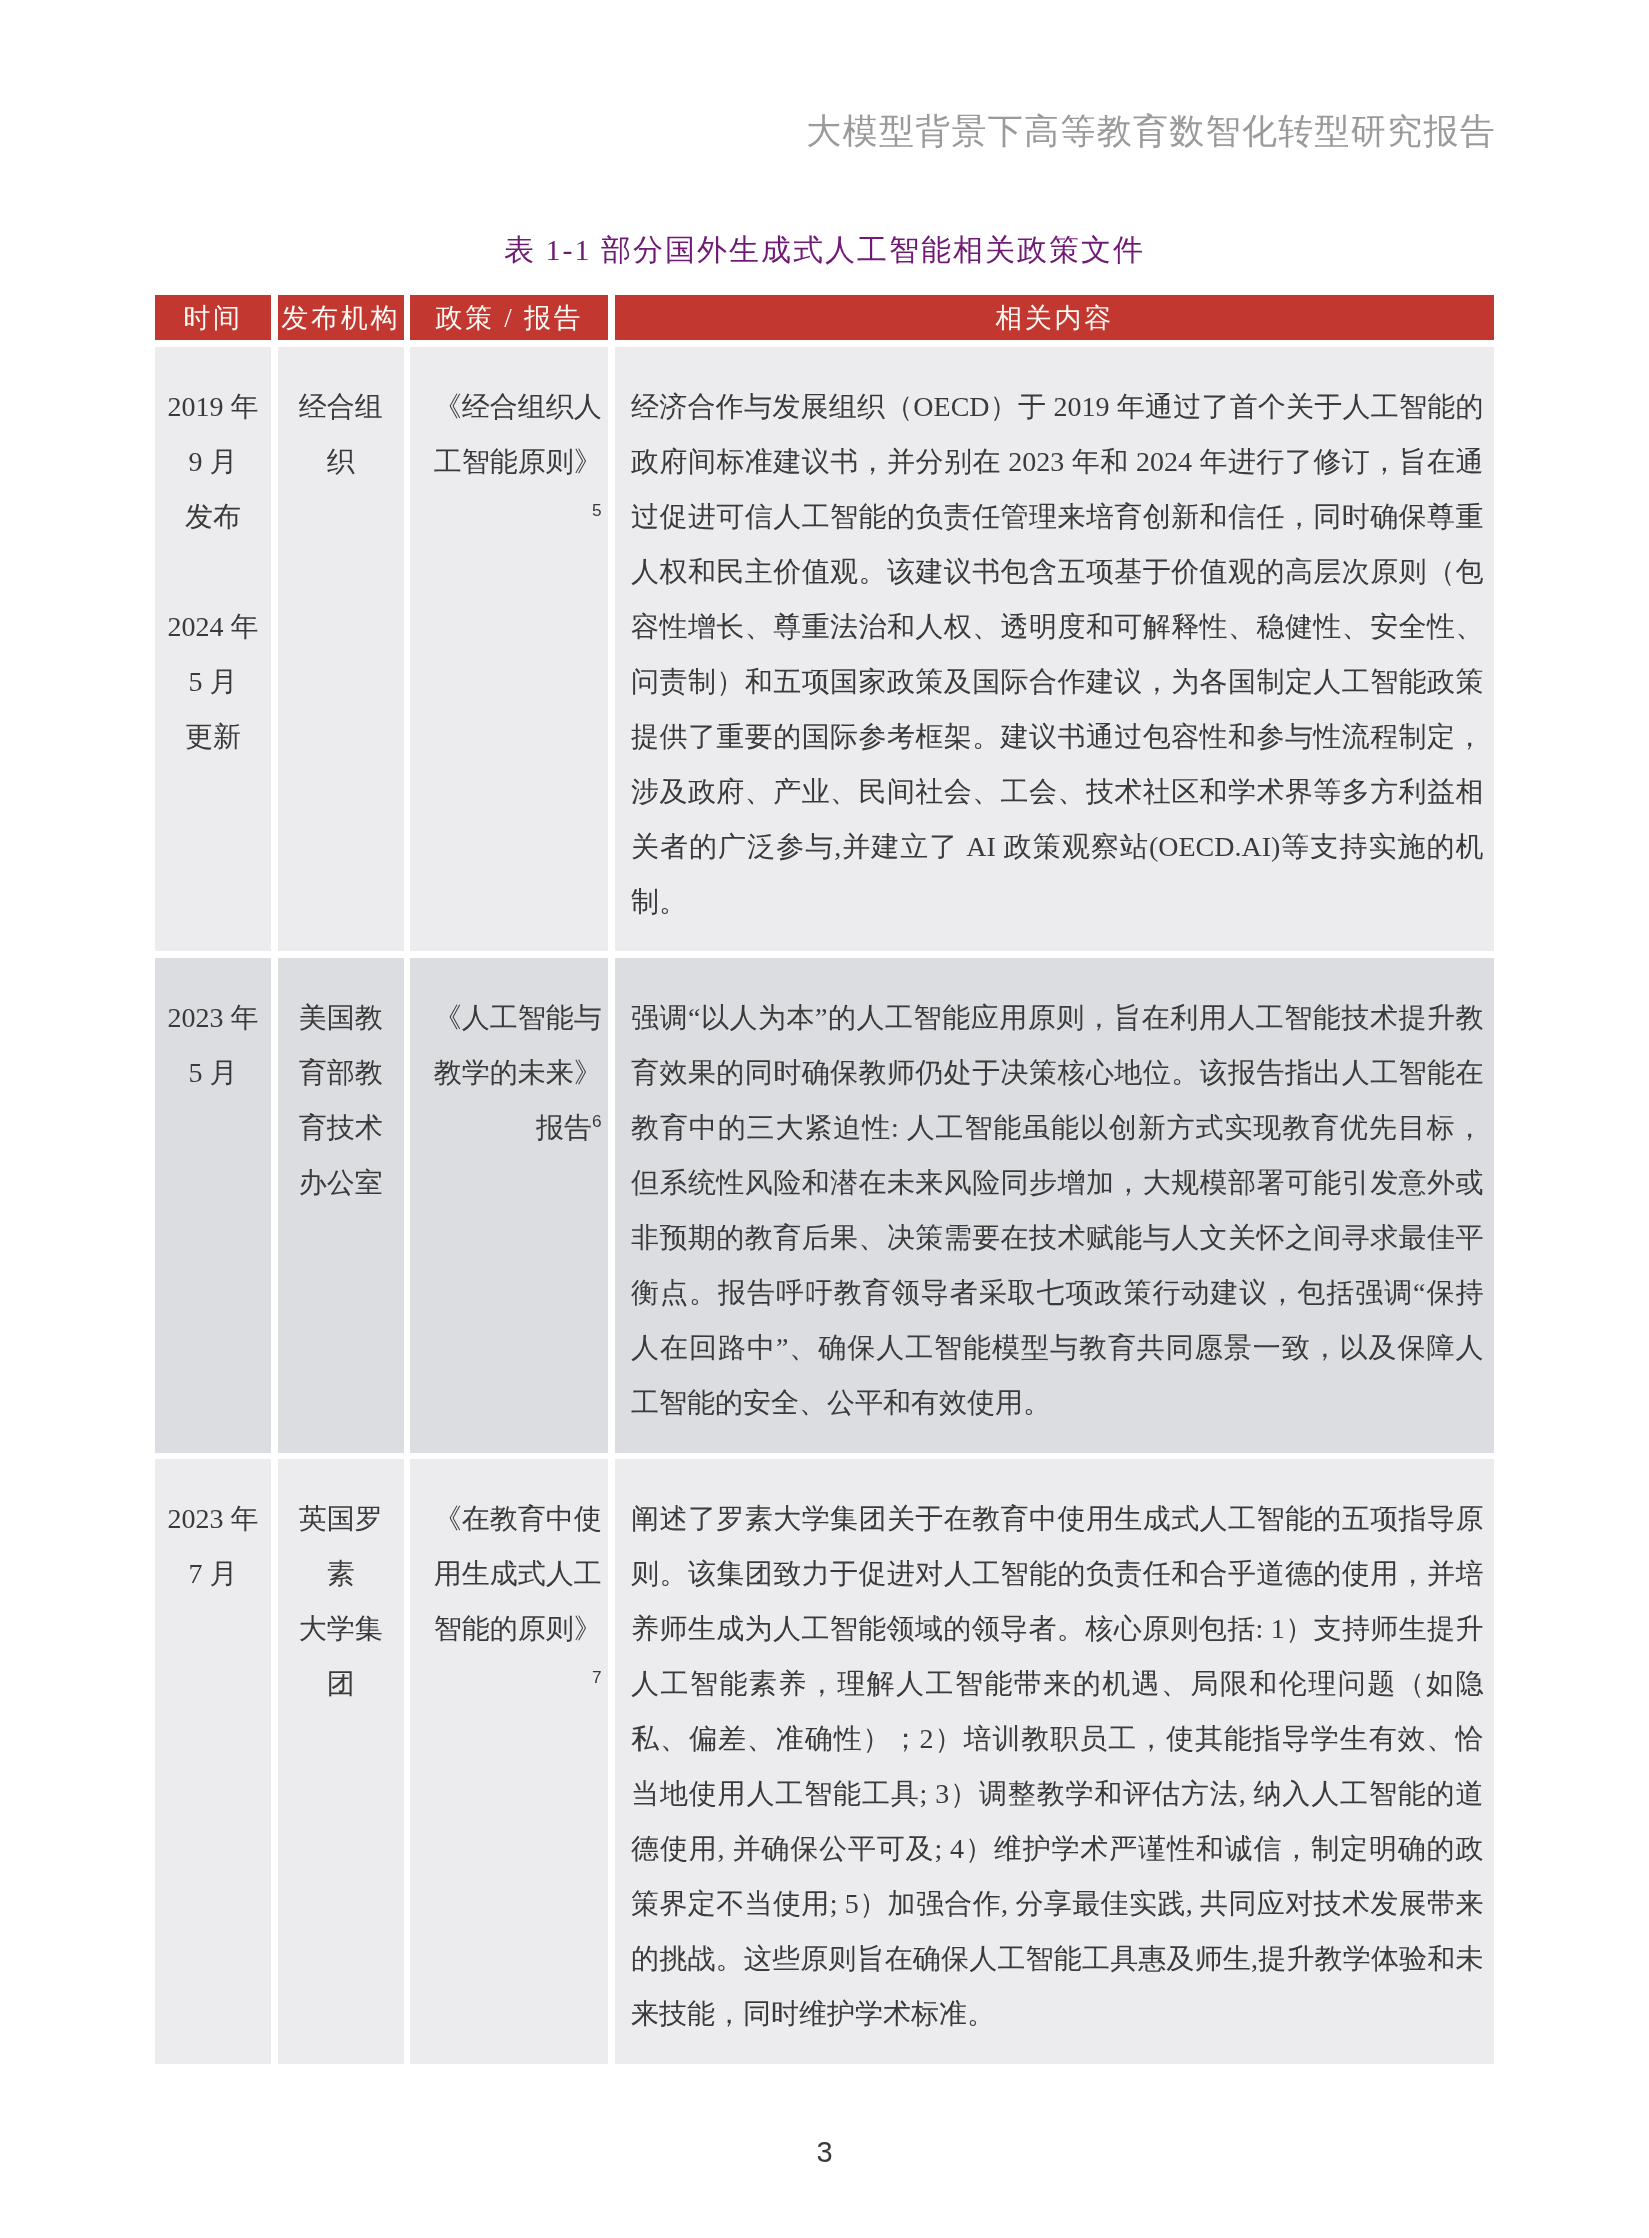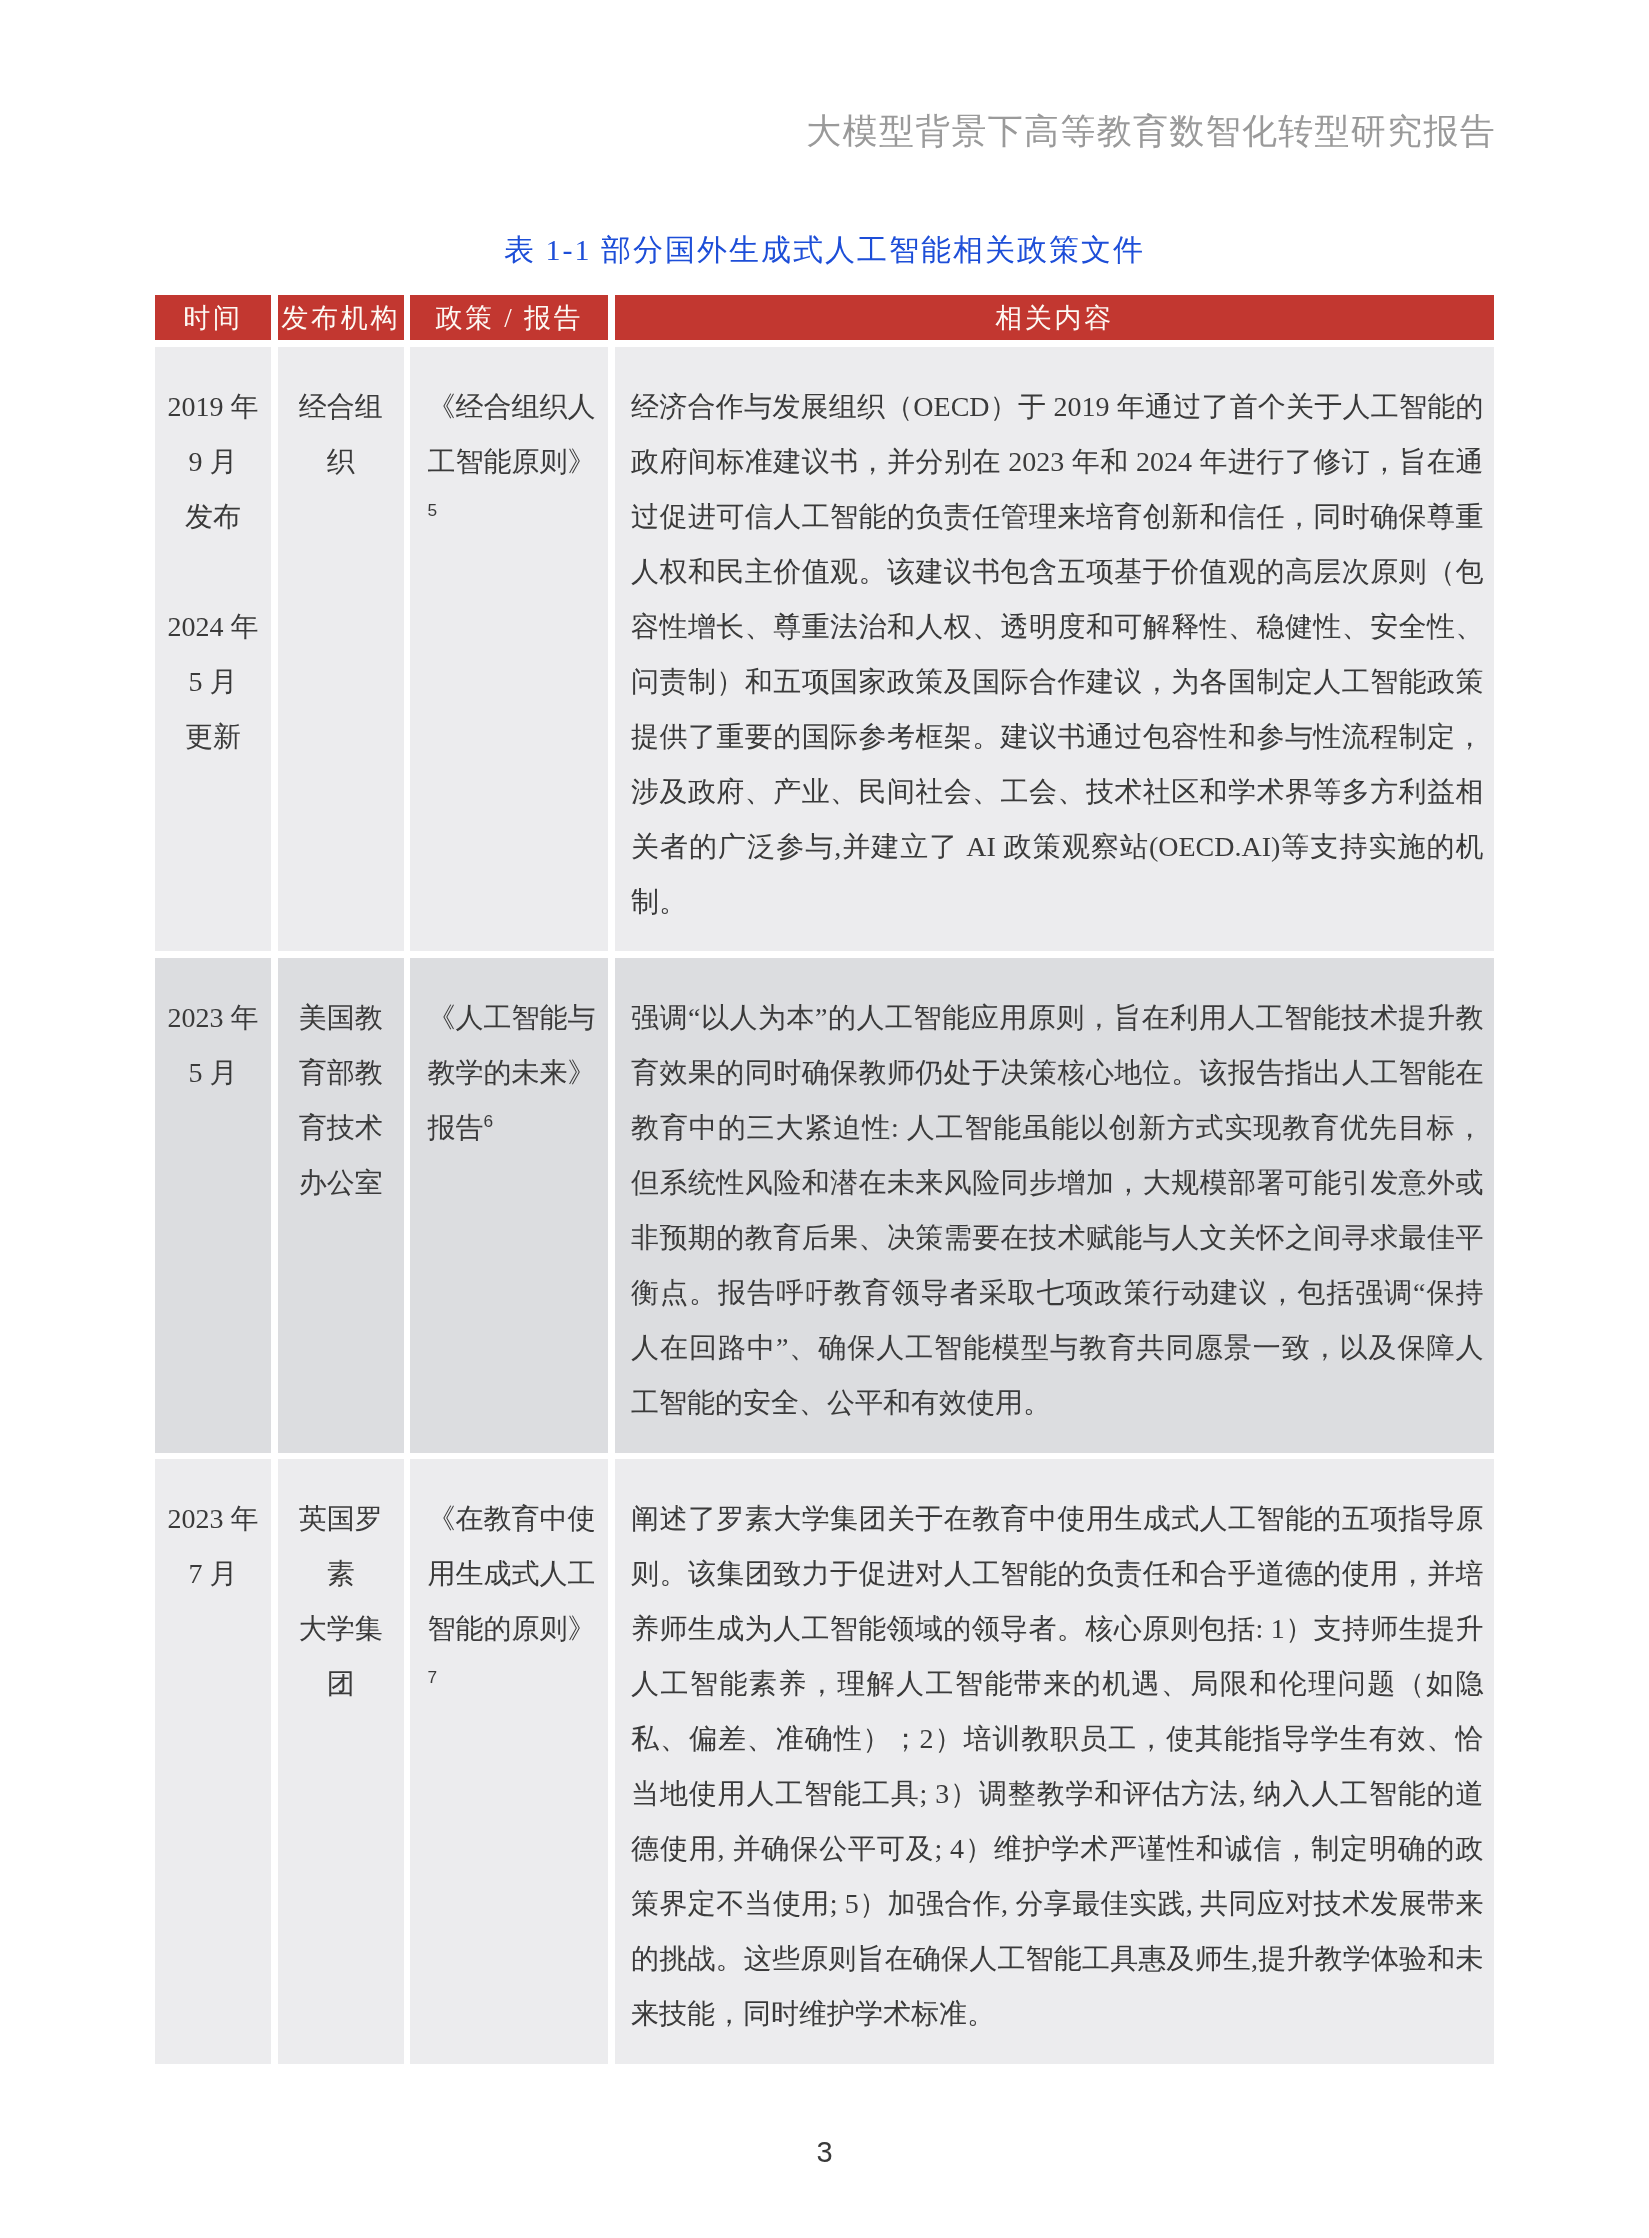--- a/index.html
+++ b/index.html
@@ -24,21 +24,21 @@
     font-size:35px;
     color:#9a9a9a;
     letter-spacing:1.3px;
     white-space:nowrap;
   }
   .table-caption{
     position:absolute;
     top:230px;left:0;right:0;
     text-align:center;
     font-size:30px;
-    color:#1d4ed8;
+    color:#701a75;
     letter-spacing:2px;
   }
   .ptable{
     position:absolute;
     left:155px;top:295px;
     width:1339px;
     display:grid;
     grid-template-columns:116px 126px 198px 879px;
     column-gap:6.7px;
     row-gap:6.7px;
@@ -55,21 +55,21 @@
     letter-spacing:2.7px;
   }
   .cell{
     padding:32px 9.3px 22.6px 9.3px;
     font-size:28px;
     line-height:55px;
   }
   .bg-a{background:var(--row-light);}
   .bg-b{background:var(--row-dark);}
   .cell.center{text-align:center;}
-  .cell.policy{padding-left:17px;padding-right:6.7px;text-align:left;}
+  .cell.policy{padding-left:17px;padding-right:6.7px;text-align:right;}
   .cell.content{
     padding-left:16px;padding-right:10.6px;
     text-align:justify;
   }
   .cell .line{min-height:55px;line-height:55px;}
   .content p{margin:0;}
   sup{
     font-size:17.3px;
     line-height:0;
     vertical-align:super;

